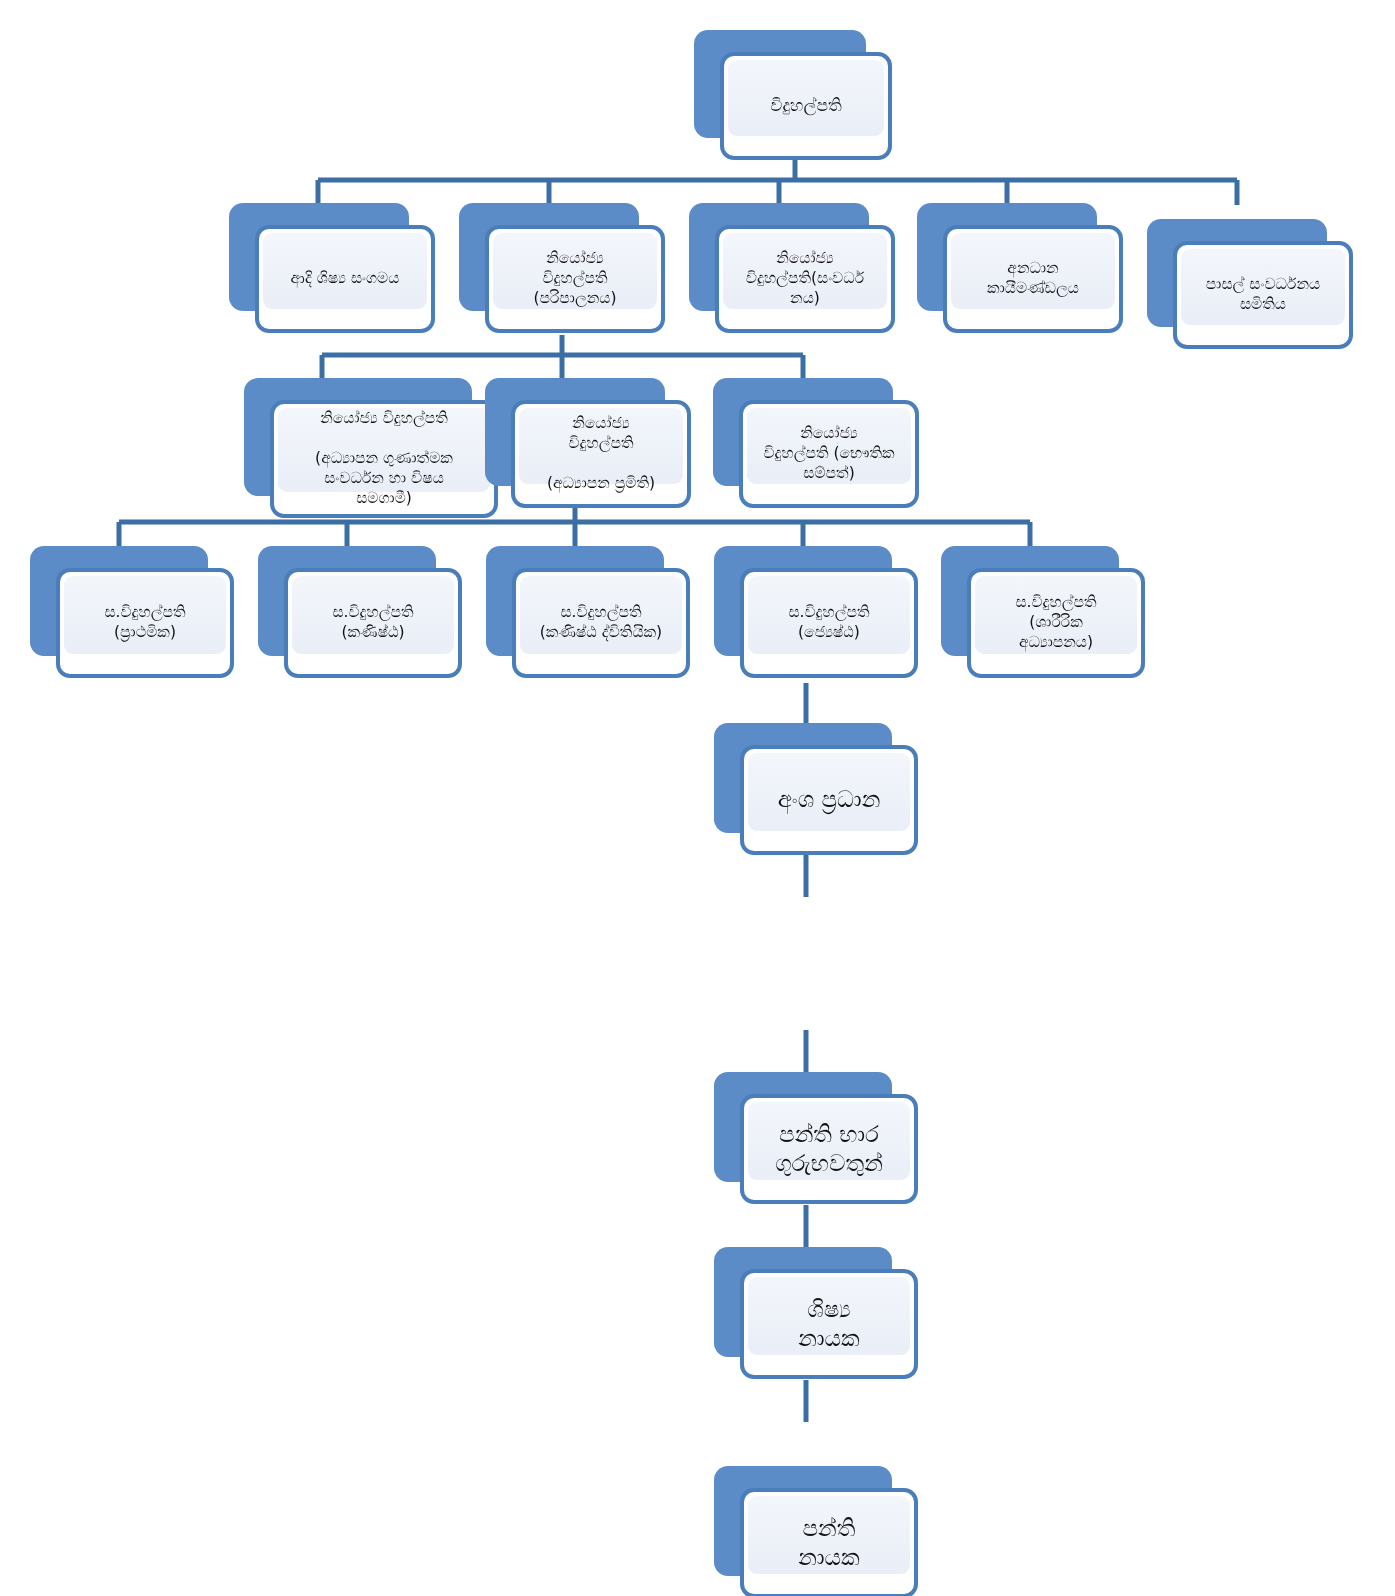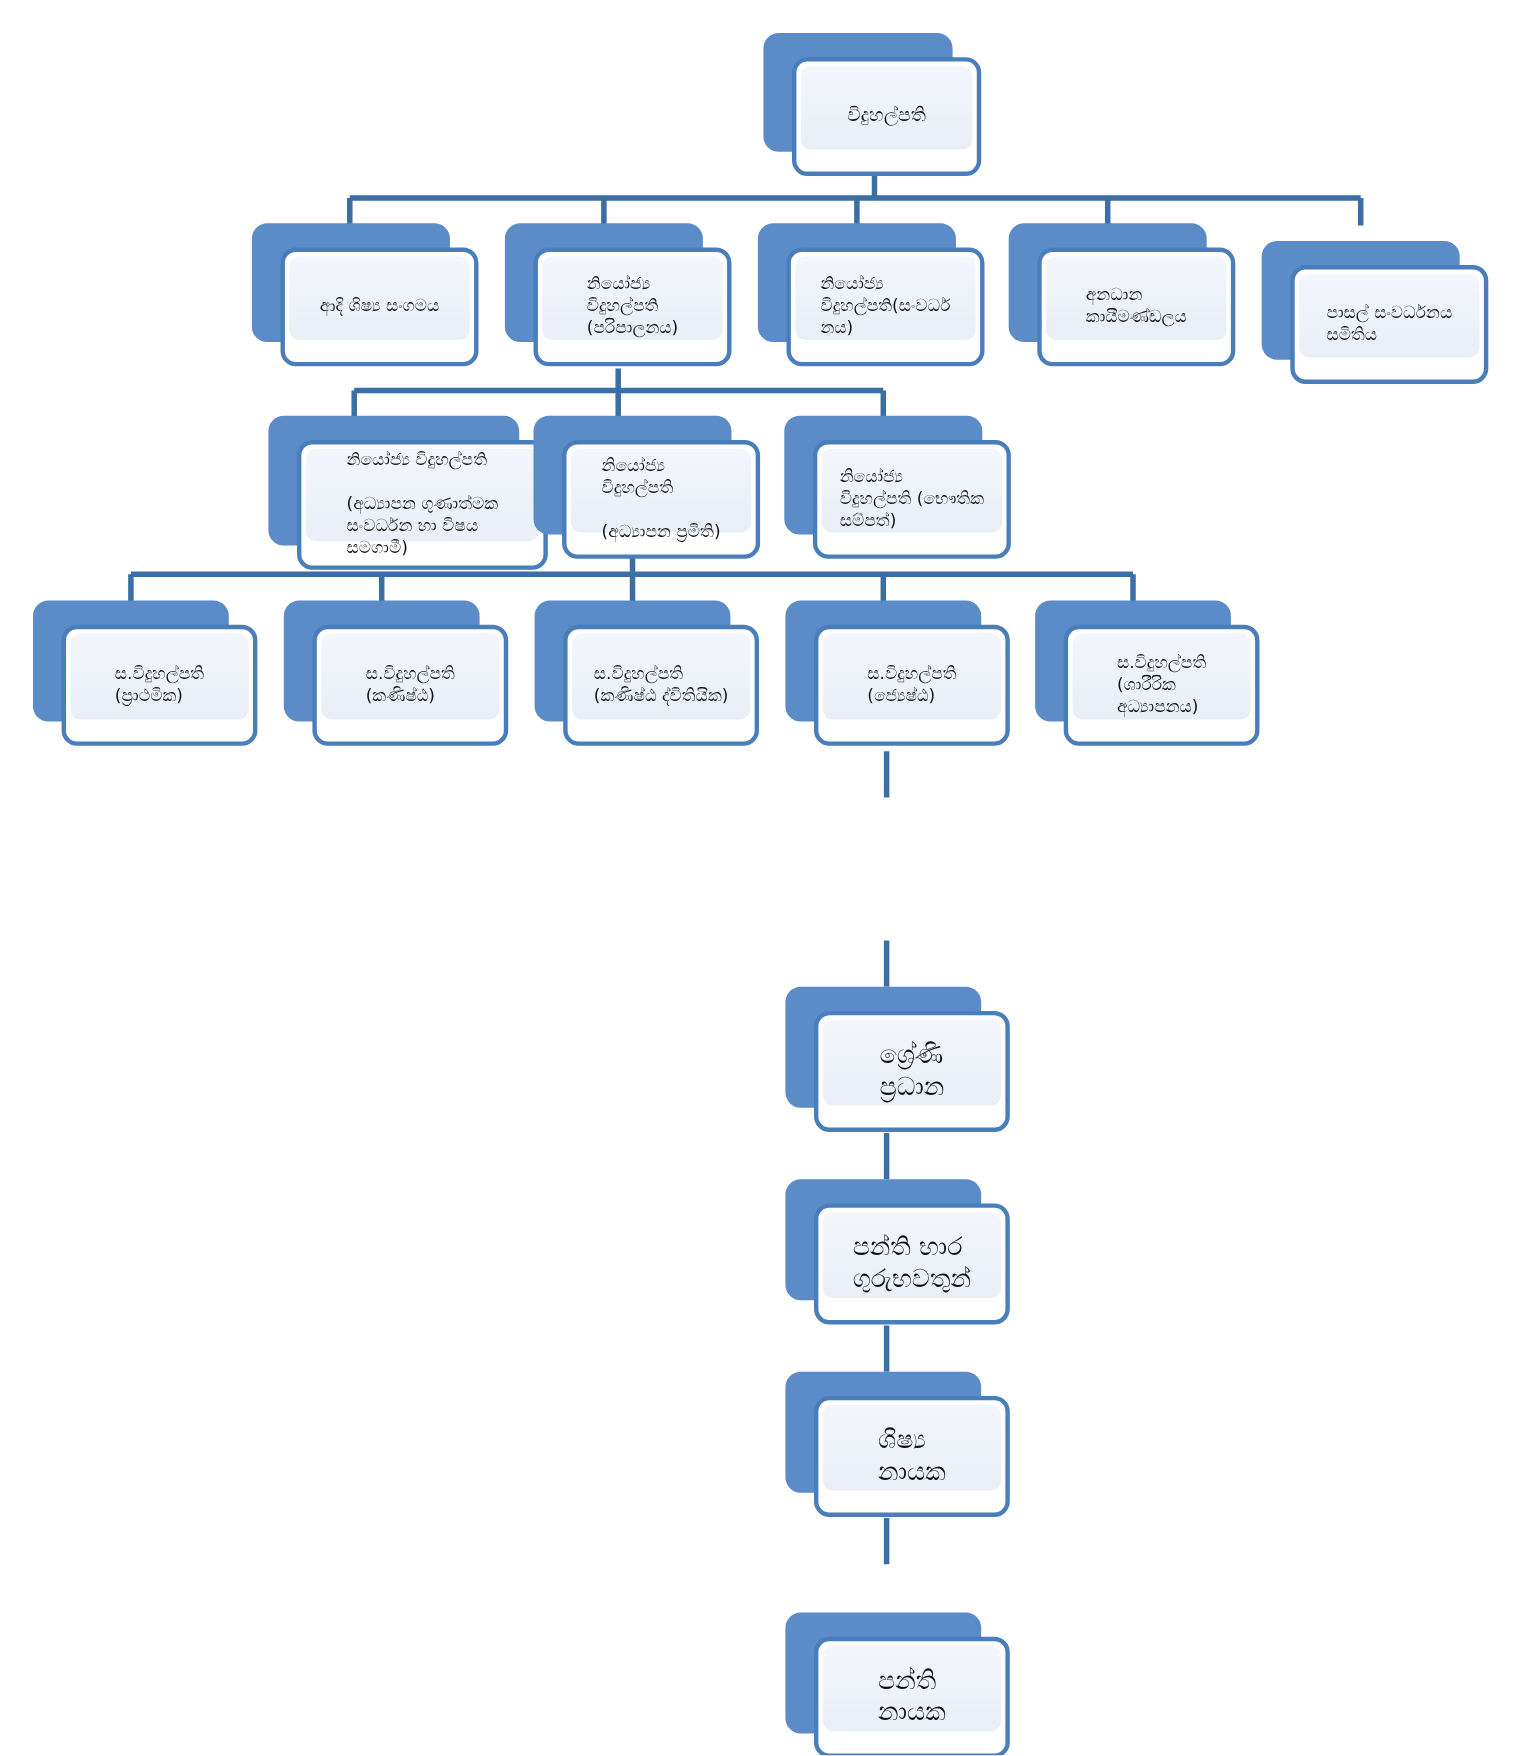--- a/index.html
+++ b/index.html
@@ -66,21 +66,21 @@
     top: 4px;
     right: 4px;
     height: 76%;
     border-radius: 9px;
     background: linear-gradient(180deg, #f3f6fb 0%, #e9eef7 100%);
     z-index: 0;
   }
   .node .label {
     position: relative;
     z-index: 1;
-    text-align: left;
+    text-align: center;
     color: #111111;
     line-height: 1.28;
     padding: 0 8px;
     font-size: 17px;
     white-space: pre-line;
   }
   .node.big .label { font-size: 23px; }
   .node.sm  .label { font-size: 15.5px; }
 </style>
 </head>
@@ -234,28 +234,27 @@
 
   <div class="node sm" style="left:941px; top:546px; width:178px; height:110px;">
     <div class="plate"></div>
     <div class="card">
       <div class="label">ස.විදුහල්පති
 (ශාරීරික
 අධ්‍යාපනය)</div>
     </div>
   </div>
 
-
-  <div class="node big" style="left:714px; top:897px; width:178px; height:110px;">
-    <div class="plate"></div>
-    <div class="card">
-      <div class="label">ශ්‍රේණි
-ප්‍රධාන</div>
-    </div>
-  </div>
+  <div class="node big" style="left:714px; top:723px; width:178px; height:110px;">
+    <div class="plate"></div>
+    <div class="card">
+      <div class="label">අංශ ප්‍රධාන</div>
+    </div>
+  </div>
+
 
   <div class="node big" style="left:714px; top:1072px; width:178px; height:110px;">
     <div class="plate"></div>
     <div class="card">
       <div class="label">පන්ති භාර
 ගුරුභවතුන්</div>
     </div>
   </div>
 
   <div class="node big" style="left:714px; top:1247px; width:178px; height:110px;">

